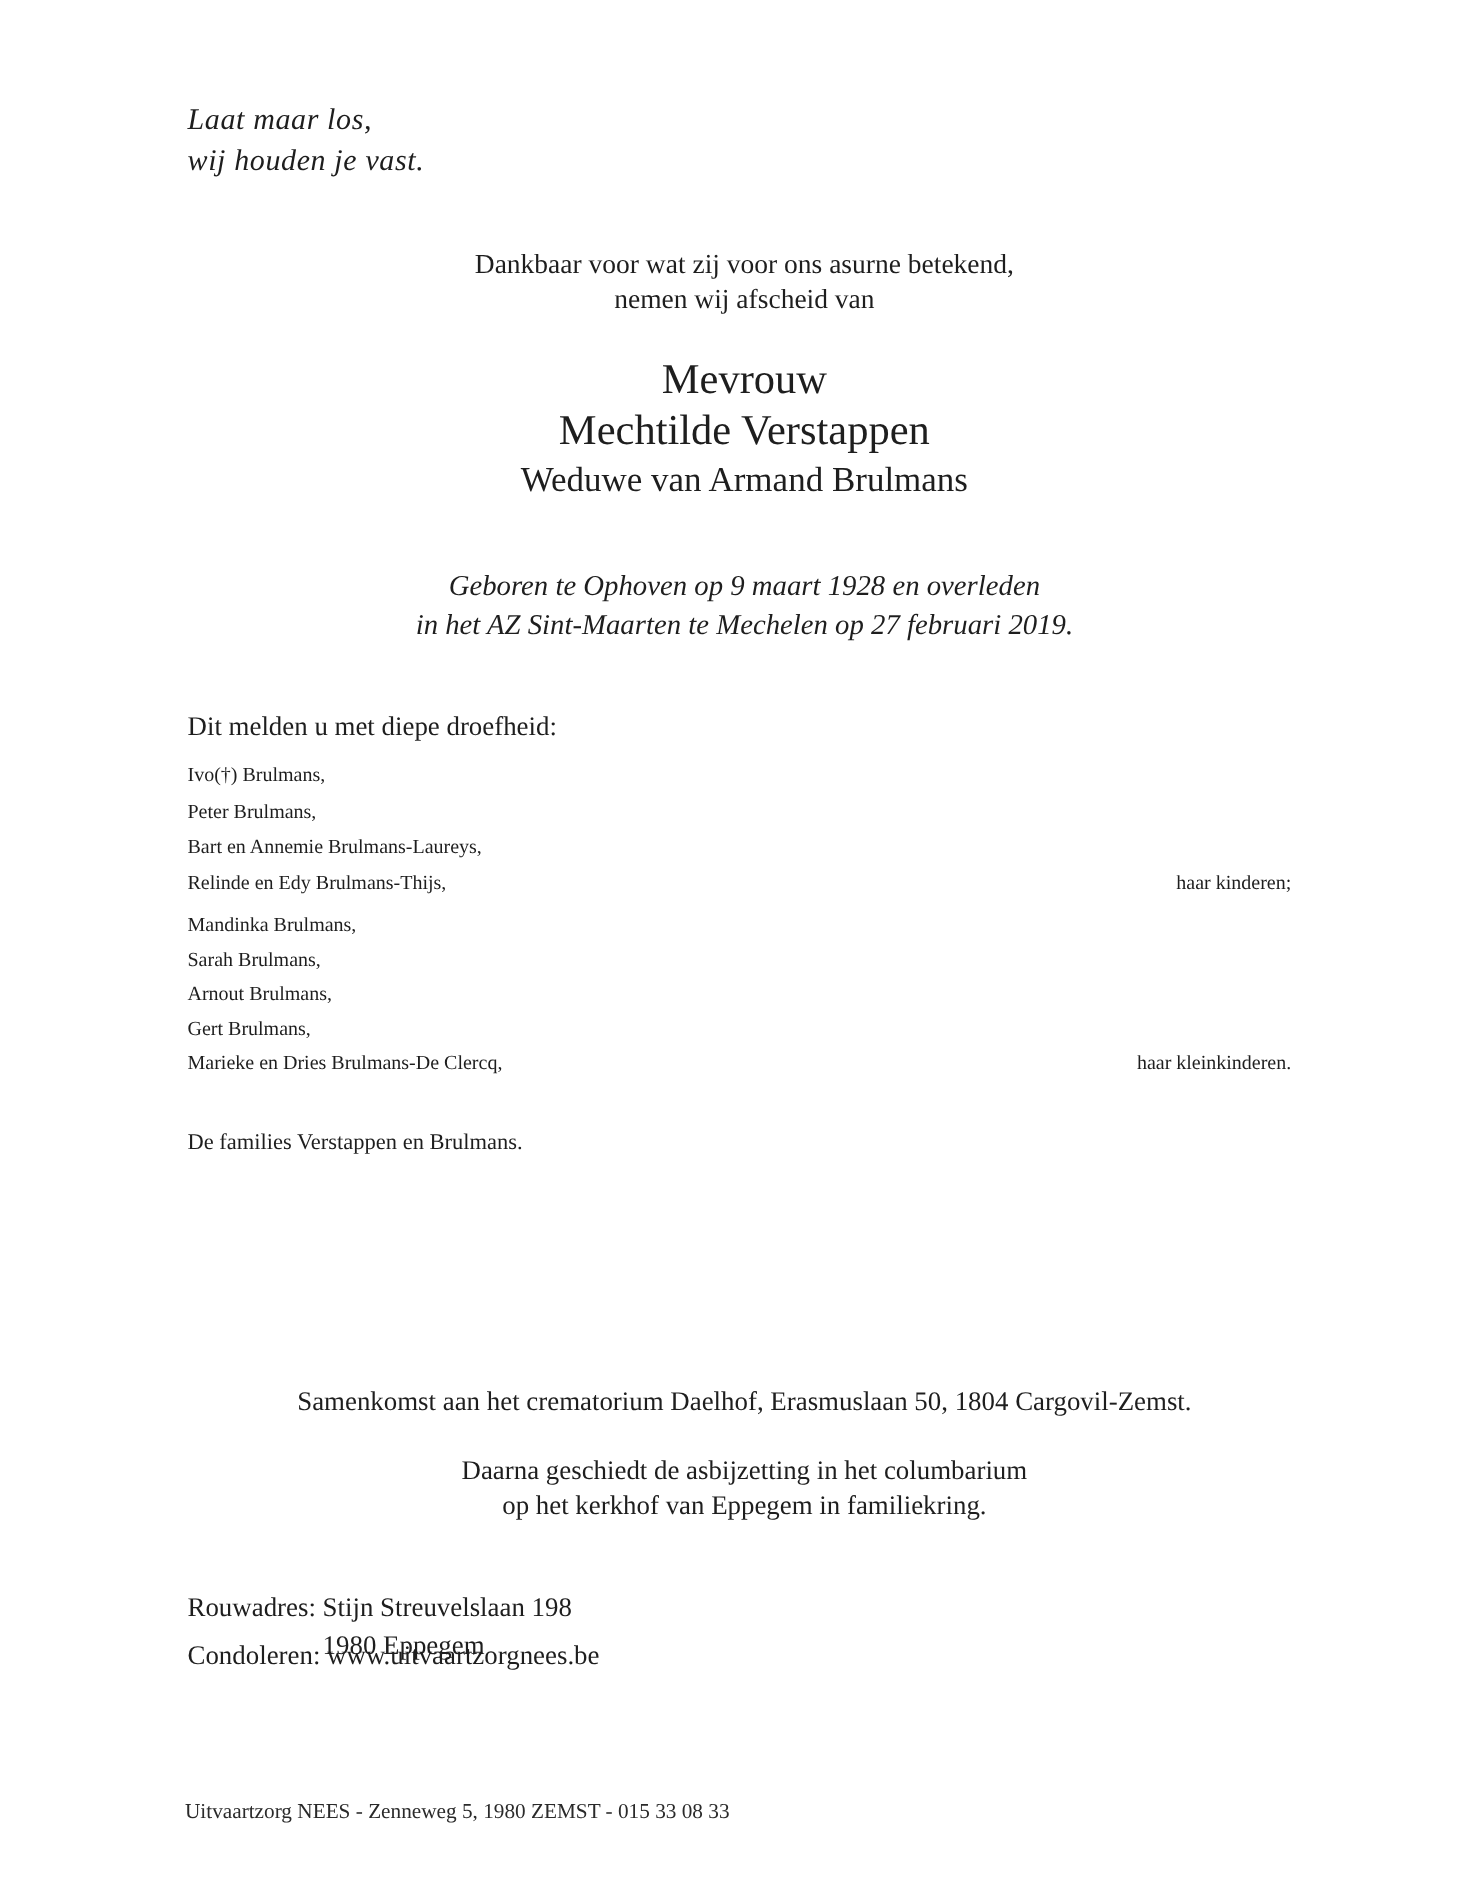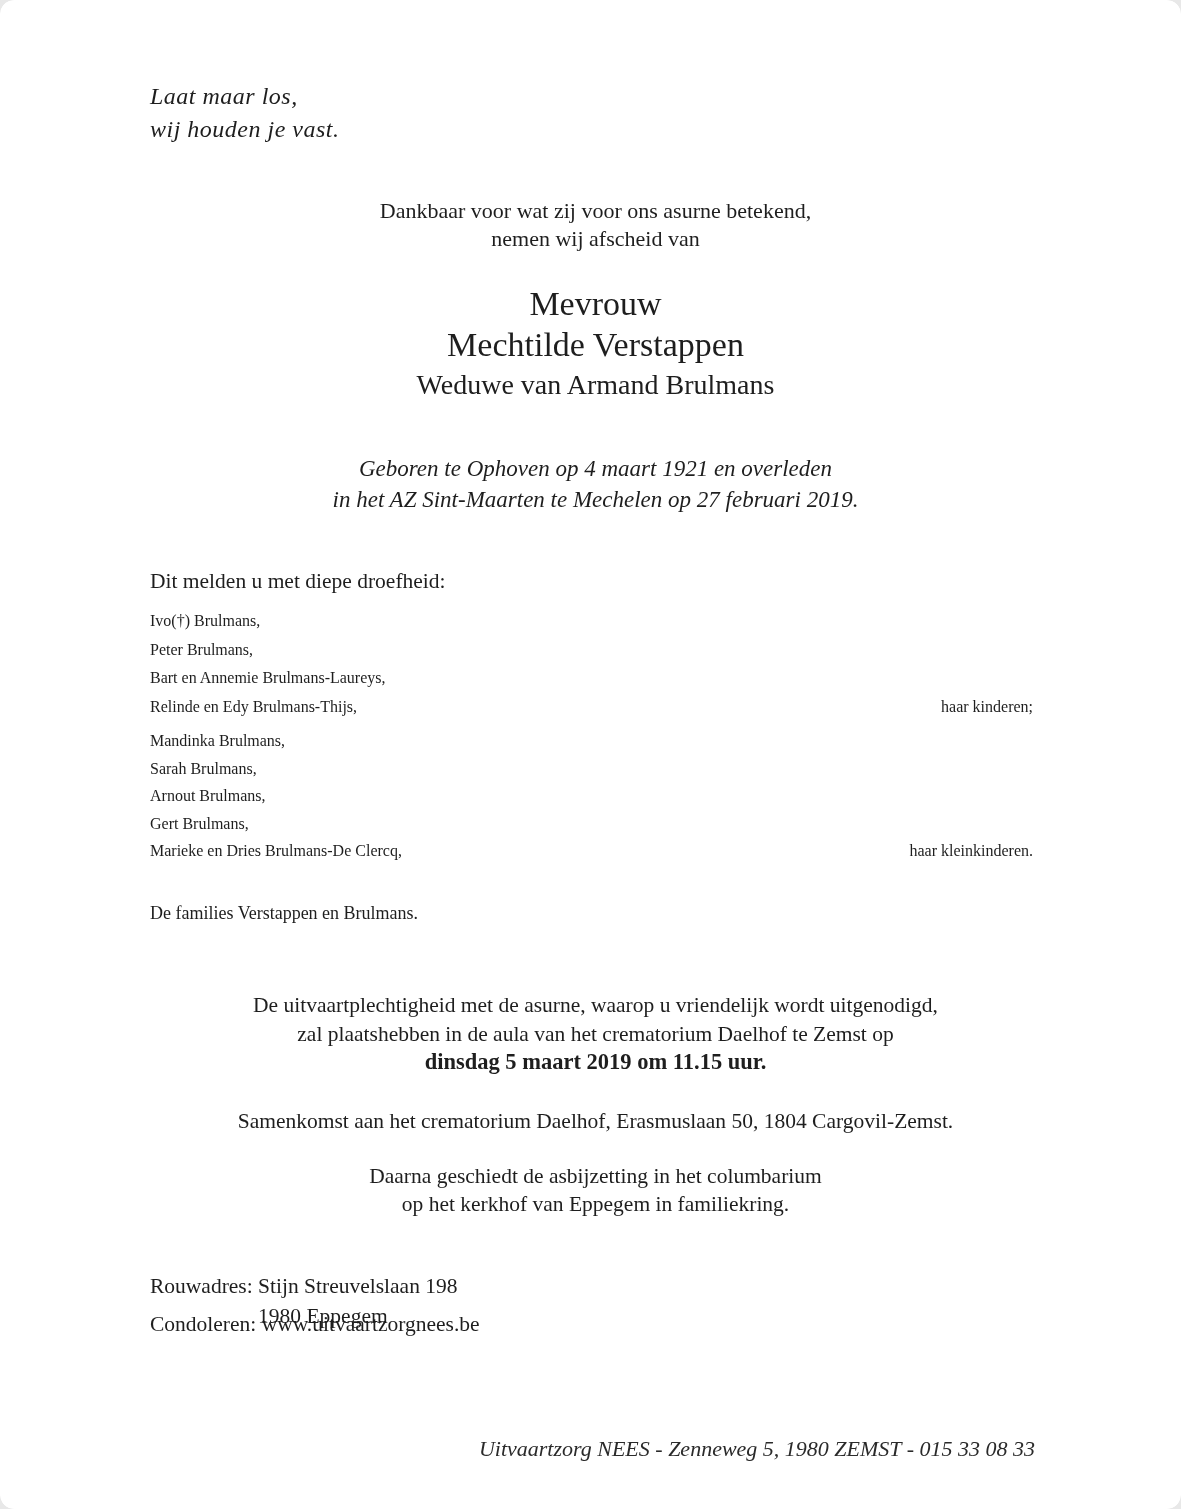--- a/index.html
+++ b/index.html
@@ -1,15 +1,15 @@
 <!DOCTYPE html>
 <html><head>
 <meta charset="utf-8">
 <style>
-  * { margin: 0; padding: 0; box-sizing: border-box; border-radius: 14px; }
+  * { margin: 0; padding: 0; box-sizing: border-box; }
   html, body { background: #e8e8e8; }
   .page {
     position: relative;
     width: 1181px;
     height: 1509px;
     margin: 0 auto;
     background: #ffffff;
     color: #1e1e1e;
     font-family: "Liberation Serif", serif;
     overflow: hidden;
@@ -97,23 +97,22 @@
   }
   .mourning .label { white-space: pre; }
   .condolences {
     left: 150px; top: 1310px;
     font-size: 21.5px;
     line-height: 29px;
   }
   .condolences .label { white-space: pre; }
   .footer {
     left: 148px; right: 146px; top: 1438px;
-    text-align: right;
-    font-style: italic;
-    font-size: 22px;
+    text-align: left;
+    font-size: 17px;
     line-height: 22px;
     color: #2a2a2a;
   }
 </style>
 </head>
 <body>
 
 <div class="page">
 
   <div class="abs quote">
@@ -124,21 +123,21 @@
   <div class="abs center intro">
     <div>Dankbaar voor wat zij voor ons asurne betekend,</div>
     <div>nemen wij afscheid van</div>
   </div>
 
   <div class="abs center salutation">Mevrouw</div>
   <div class="abs center deceased-name">Mechtilde Verstappen</div>
   <div class="abs center widow-line">Weduwe van Armand Brulmans</div>
 
   <div class="abs center life-dates">
-    <div>Geboren te Ophoven op 4 maart 1921 en overleden</div>
+    <div>Geboren te Ophoven op 9 maart 1928 en overleden</div>
     <div>in het AZ Sint-Maarten te Mechelen op 27 februari 2019.</div>
   </div>
 
   <div class="abs left-col announce">Dit melden u met diepe droefheid:</div>
 
   <div class="abs left-col relative-group children-group">
     <div>Ivo(†) Brulmans,</div>
     <div>Peter Brulmans,</div>
     <div>Bart en Annemie Brulmans-Laureys,</div>
     <div>Relinde en Edy Brulmans-Thijs,</div>
@@ -149,25 +148,20 @@
     <div>Mandinka Brulmans,</div>
     <div>Sarah Brulmans,</div>
     <div>Arnout Brulmans,</div>
     <div>Gert Brulmans,</div>
     <div>Marieke en Dries Brulmans-De Clercq,</div>
     <span class="relation-label">haar kleinkinderen.</span>
   </div>
 
   <div class="abs left-col families-line">De families Verstappen en Brulmans.</div>
 
-  <div class="abs center ceremony">
-    <div>De uitvaartplechtigheid met de asurne, waarop u vriendelijk wordt uitgenodigd,</div>
-    <div>zal plaatshebben in de aula van het crematorium Daelhof te Zemst op</div>
-    <div class="bold-line">dinsdag 5 maart 2019 om 11.15 uur.</div>
-  </div>
 
   <div class="abs center gathering">Samenkomst aan het crematorium Daelhof, Erasmuslaan 50, 1804 Cargovil-Zemst.</div>
 
   <div class="abs center interment">
     <div>Daarna geschiedt de asbijzetting in het columbarium</div>
     <div>op het kerkhof van Eppegem in familiekring.</div>
   </div>
 
   <div class="abs mourning">
     <span class="label">Rouwadres: </span>

